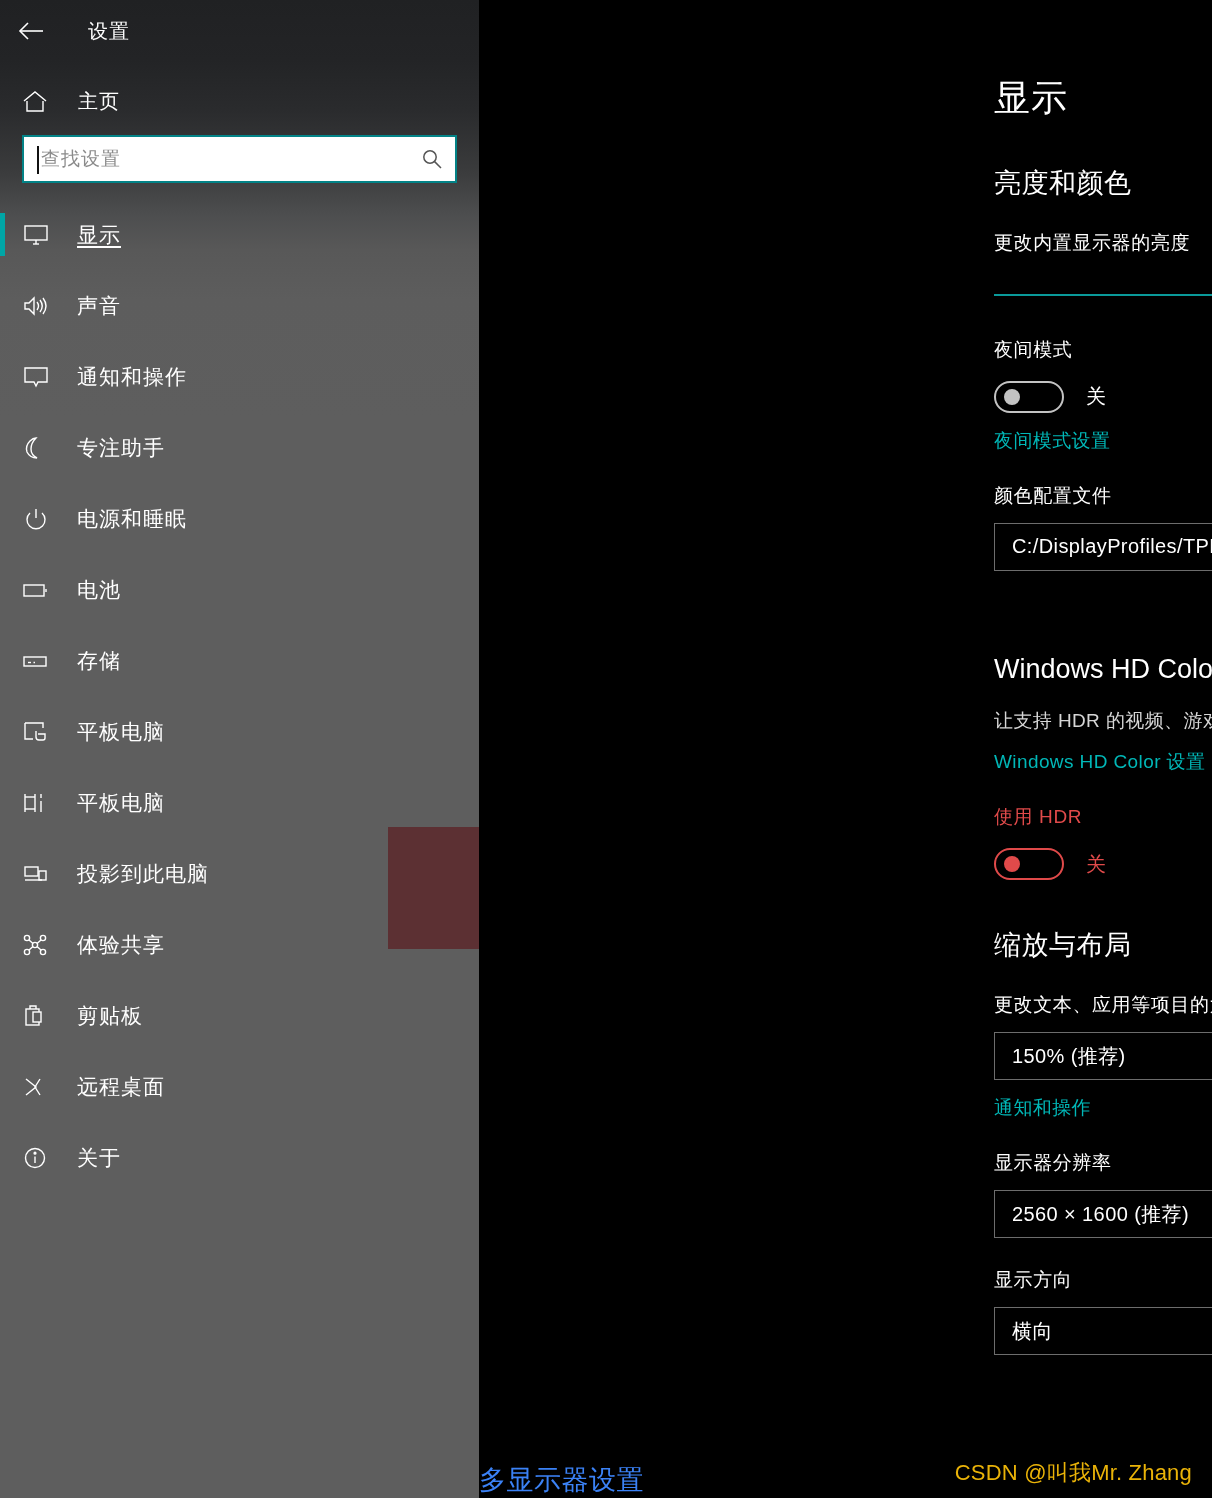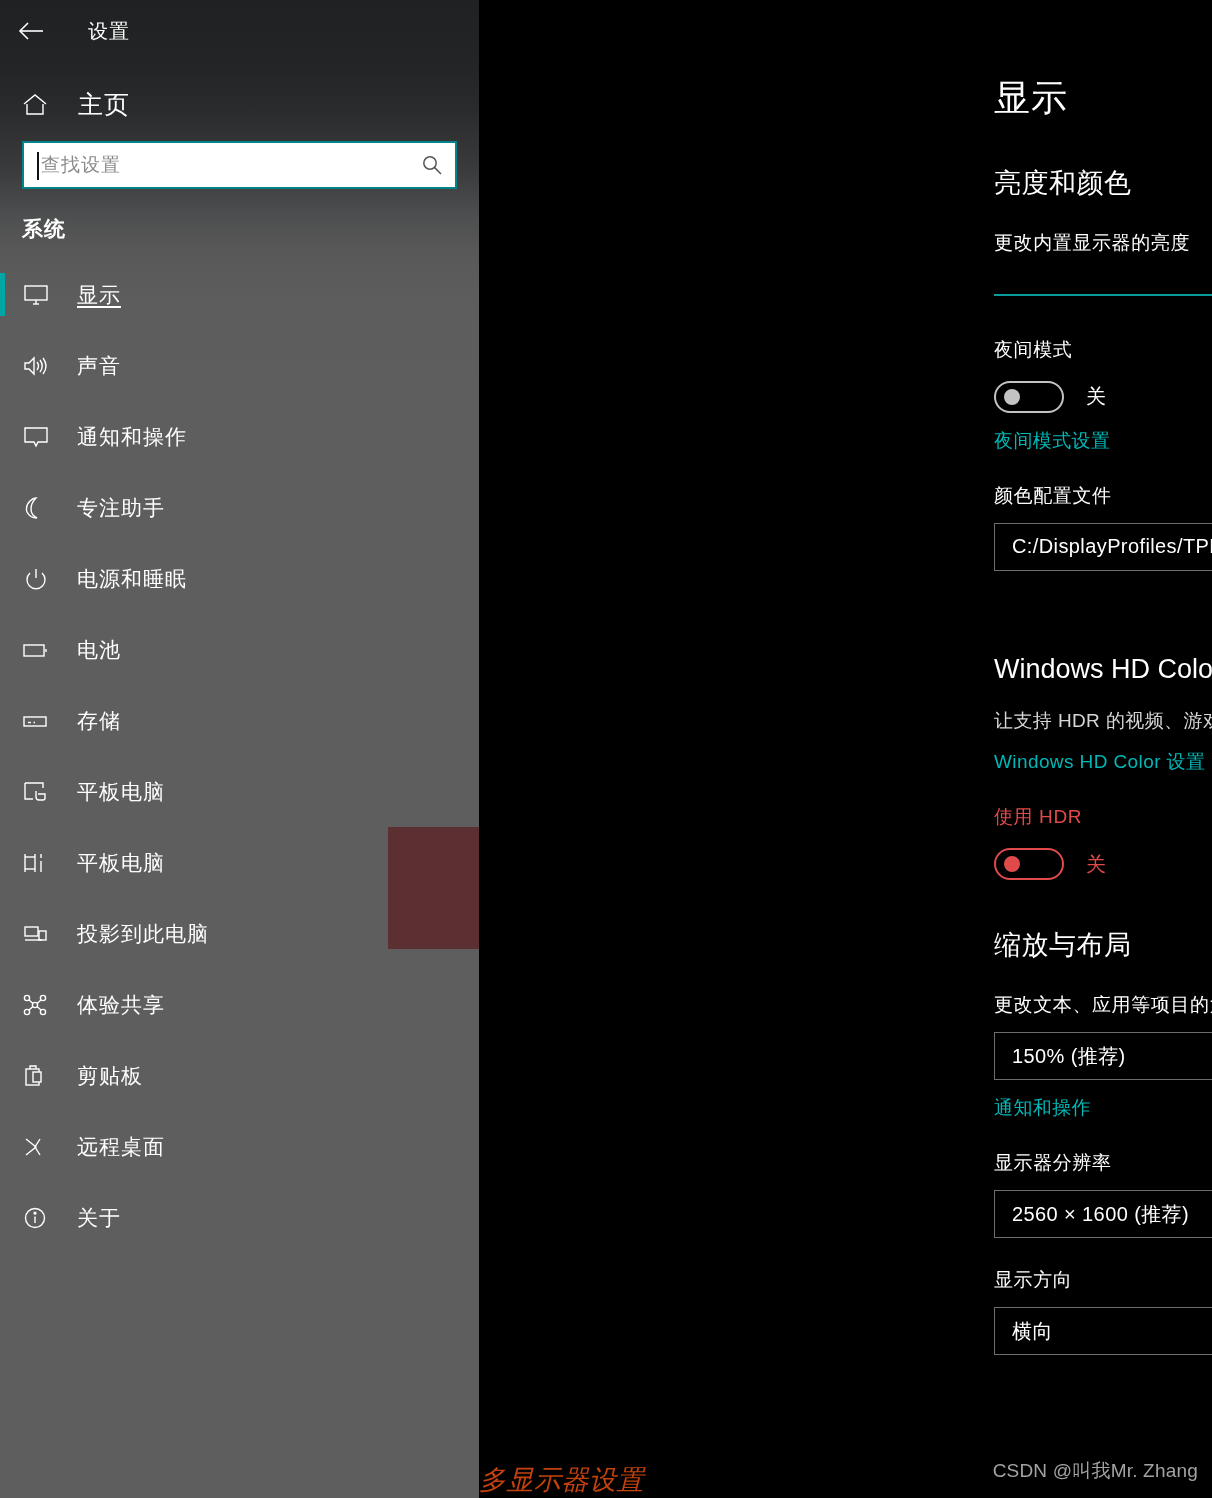--- a/index.html
+++ b/index.html
@@ -33,21 +33,21 @@
   .back-arrow svg { display: block; }
   .app-title {
     font-size: 20px; color: #ffffff; margin-left: 26px;
     letter-spacing: 1px;
   }
   .home-row {
     display: flex; align-items: center;
     margin: 26px 0 0 22px; cursor: pointer;
   }
   .home-row .ico { width: 34px; display: flex; align-items: center; }
-  .home-row .lbl { font-size: 25px; color: #fff; margin-left: 22px; letter-spacing: 1px; }
+  .home-row .lbl { font-size: 20px; color: #fff; margin-left: 22px; letter-spacing: 1px; }
 
   .search-wrap {
     margin: 20px 22px 0 22px;
     height: 48px; background: #ffffff;
     border: 2px solid #038387;
     display: flex; align-items: center;
     position: relative; cursor: text;
   }
   .search-caret {
     position: absolute; left: 13px; top: 9px;
@@ -174,27 +174,26 @@
   .combo .val {
     font-size: 20px; color: #ffffff; letter-spacing: 0.4px;
     white-space: nowrap; overflow: hidden; text-overflow: ellipsis;
   }
 
   .spacer-lg { height: 36px; }
 
   
   .cut-heading {
     position: absolute; left: 515px; top: 1462px;
-    font-size: 27px; color: #c2410c; letter-spacing: 0.5px;
+    font-size: 27px; color: #3b82f6; letter-spacing: 0.5px;
     white-space: nowrap;
-    font-style: italic;
   }
   .watermark {
-    position: absolute; right: 14px; top: 1458px;
-    font-size: 19px; color: #a3a3a3; letter-spacing: 0.2px;
+    position: absolute; right: 20px; top: 1458px;
+    font-size: 22px; color: #eab308; letter-spacing: 0.2px;
     white-space: nowrap;
   }
 </style>
 </head>
 <body>
 
 <div id="app">
 
   <div id="sidebar">
 
@@ -222,21 +221,20 @@
       <span class="search-caret"></span>
       <input class="search-input" type="text" value="" placeholder="查找设置" style="">
       <span class="search-icon">
         <svg width="22" height="22" viewBox="0 0 22 22" fill="none" stroke="#555555" stroke-width="1.5">
           <circle cx="9" cy="9" r="6.2"></circle>
             <path d="M13.6 13.6 L20 20"></path>
         </svg>
       </span>
     </div>
 
-    <div class="group-title">系统</div>
 
     <div class="navlist">
 
       <div class="navitem selected">
         <span class="nav-ico">
           <svg width="28" height="24" viewBox="0 0 28 24" fill="none" stroke="#ffffff" stroke-width="1.4">
             <rect x="3" y="3" width="22" height="14"></rect>
               <path d="M11 21 H17"></path>
               <path d="M14 17 V21"></path>
           </svg>

